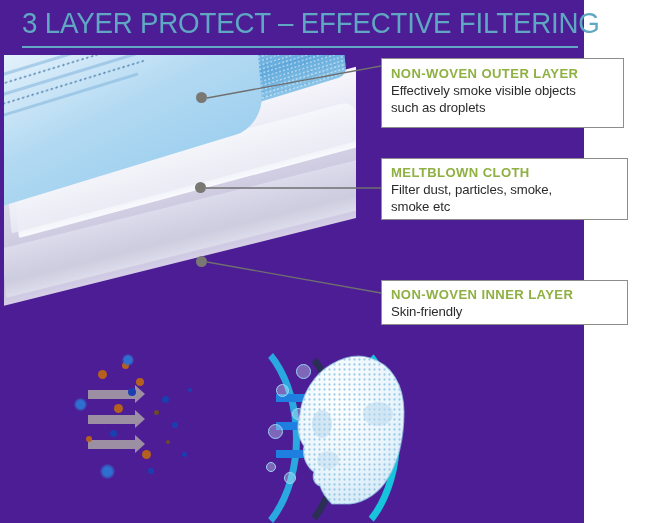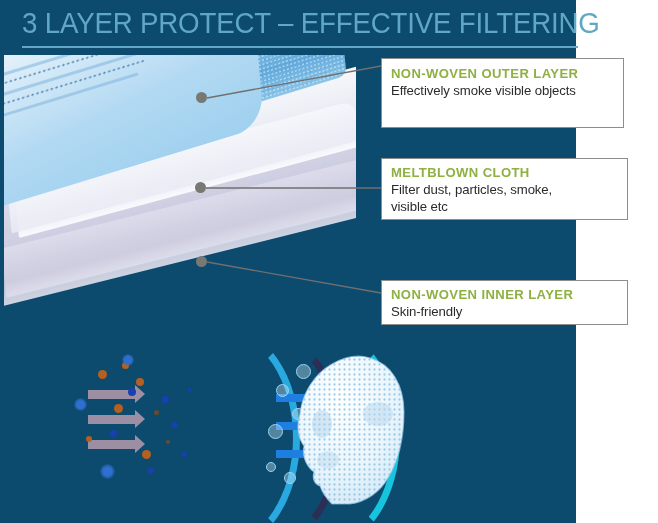--- a/index.html
+++ b/index.html
@@ -1,21 +1,21 @@
 <!DOCTYPE html>
 <html><head>
 <meta charset="utf-8">
 <style>
   html,body{margin:0;padding:0;background:#ffffff;}
   body{
     width:658px;height:523px;position:relative;overflow:hidden;
     font-family:"Liberation Sans","DejaVu Sans",sans-serif;
     -webkit-font-smoothing:antialiased;
   }
-  #stage{position:absolute;left:0;top:0;width:576px;height:523px;background:#0c4a6e;}
+  #stage{position:absolute;left:0;top:0;width:576px;height:523px;background:#4c1d95;padding-left:8px;}
 
   
   #title-wrap{position:absolute;left:22px;top:8px;width:600px;height:42px;}
   #title-text{
     position:absolute;left:0;top:0;
     font-size:29px;line-height:30px;font-weight:400;
     letter-spacing:-0.2px;
     color:#5FA7C3;
     white-space:nowrap;
     transform:scaleX(0.955);transform-origin:left top;
@@ -157,28 +157,29 @@
   </svg>
 
   <div class="dot" style="left:196px;top:92px;"></div>
   <div class="dot" style="left:195px;top:182px;"></div>
   <div class="dot" style="left:196px;top:256px;"></div>
 
   <div class="callout-box" style="left:381px;top:58px;width:243px;height:70px;padding:7px 0 0 9px;">
     <p class="c-head">NON-WOVEN OUTER LAYER</p>
     <div class="c-body">
       <span>Effectively smoke visible objects</span>
+      <span>such as droplets</span>
     </div>
   </div>
 
   <div class="callout-box" style="left:381px;top:158px;width:247px;height:62px;padding:6px 0 0 9px;">
     <p class="c-head">MELTBLOWN CLOTH</p>
     <div class="c-body">
       <span>Filter dust, particles, smoke,</span>
-      <span>visible etc</span>
+      <span>smoke etc</span>
     </div>
   </div>
 
   <div class="callout-box" style="left:381px;top:280px;width:247px;height:45px;padding:6px 0 0 9px;">
     <p class="c-head">NON-WOVEN INNER LAYER</p>
     <div class="c-body">
       <span>Skin-friendly</span>
     </div>
   </div>
 

